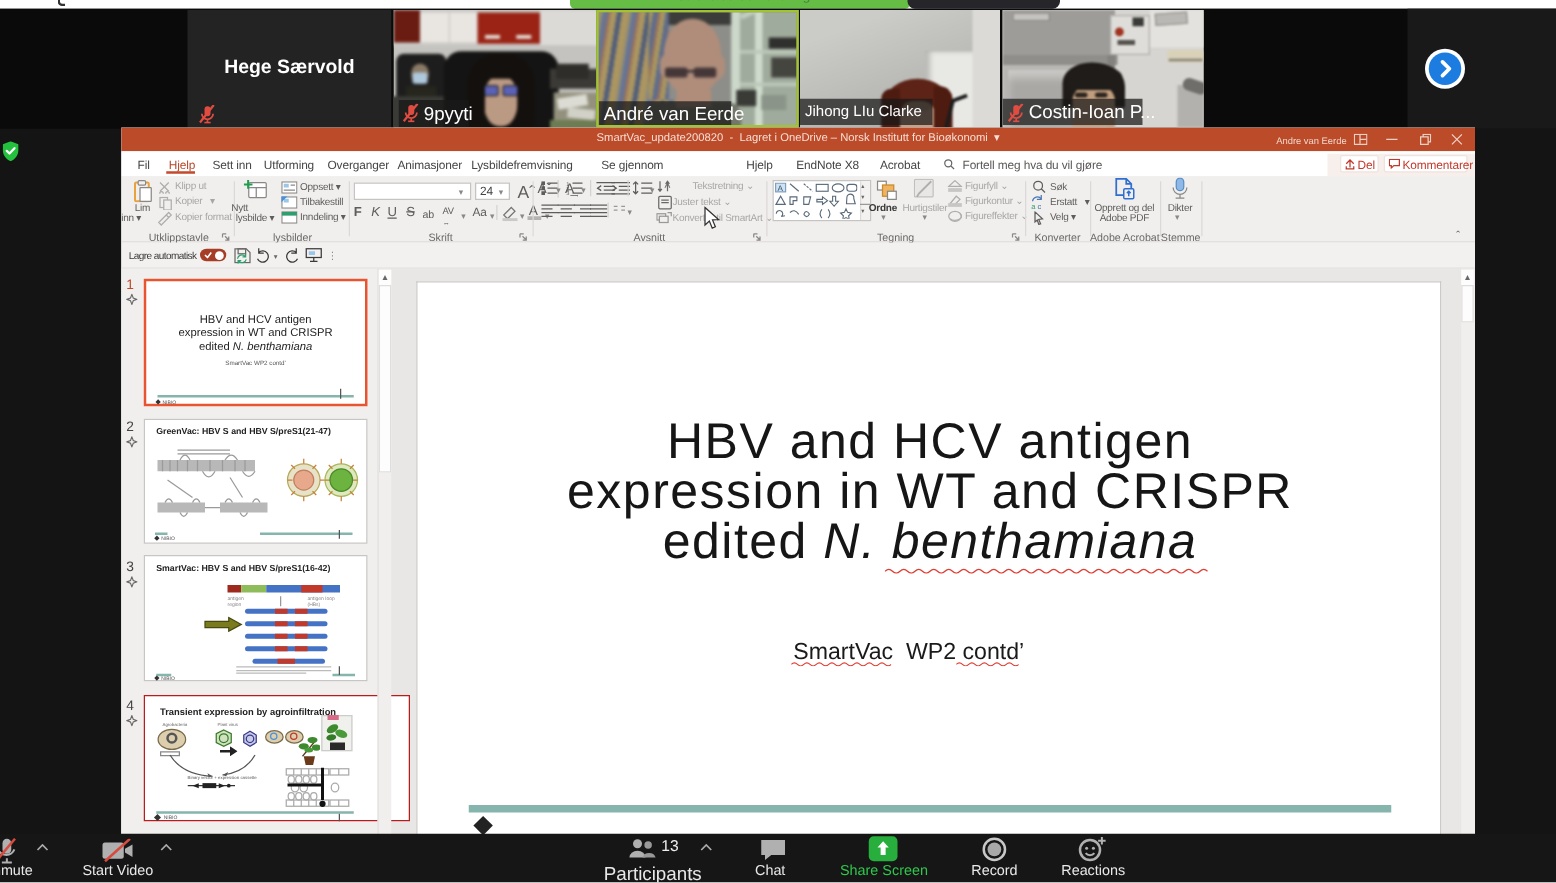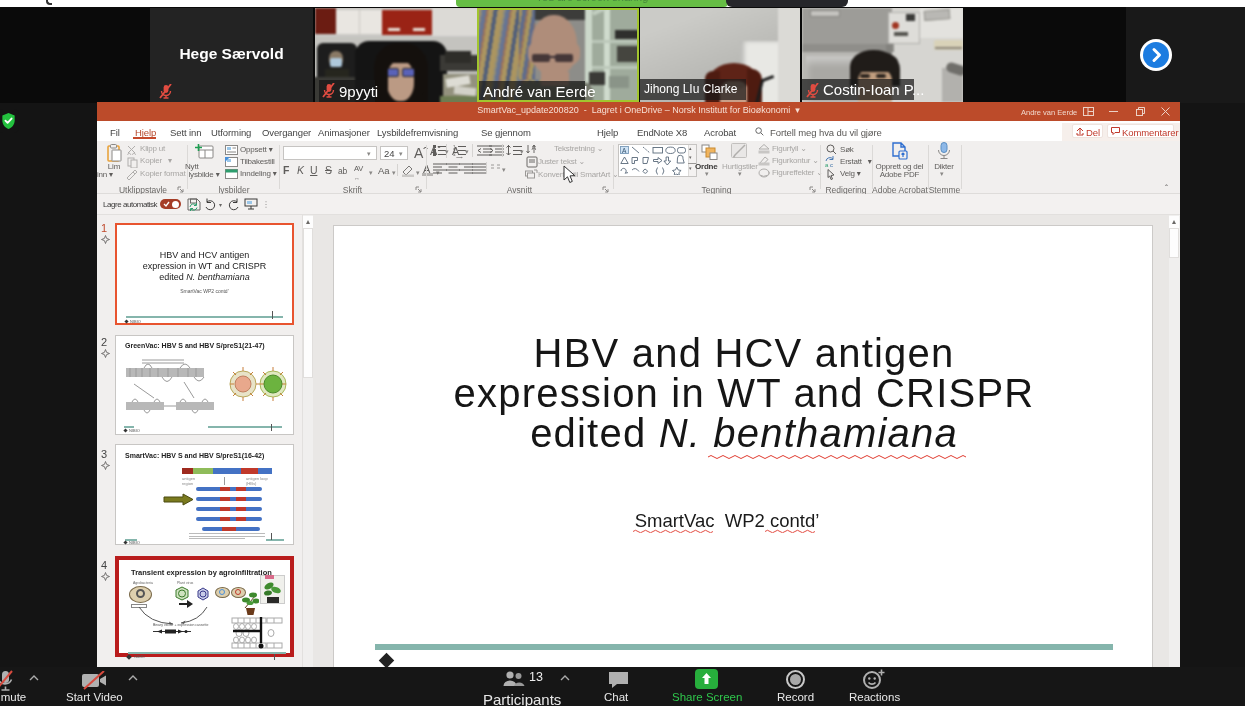--- a/index.html
+++ b/index.html
@@ -516,21 +516,21 @@
           <path d="M2 5 a4 4 0 0 1 7 -2" fill="none" stroke="#4a7ab5"></path>
           <path d="M9 0 v3.5 h-3.5" fill="none" stroke="#4a7ab5"></path>
           <text x="1" y="11" font-size="6" fill="#2e9e6e">a</text>
           <text x="6" y="11" font-size="6" fill="#3a6ea5">c</text>
         </svg>
       <div class="abs rbtxt" style="left:743px;top:16px;">Erstatt&nbsp;&nbsp;&nbsp;▾</div>
       <svg class="abs" style="left:729px;top:28px;" width="10" height="11" viewBox="0 0 10 11">
           <path d="M2 0.5 L8 6 L5 6.5 L6.5 10 L5 10.5 L3.8 7 L2 8.5 Z" fill="none" stroke="#5f5d5b"></path>
         </svg>
       <div class="abs rbtxt" style="left:743px;top:28px;">Velg ▾</div>
-      <div class="abs grplabel" style="left:723px;width:52px;">Redigering</div>
+      <div class="abs grplabel" style="left:723px;width:52px;">Konverter</div>
       <div class="sep" style="left:775px;"></div>
 
       <svg class="abs" style="left:794px;top:1px;" width="18" height="18" viewBox="0 0 18 18">
         <path d="M2 1 h8 l4 4 v7 h-3 v2 h-9 z M10 1 v4 h4" fill="none" stroke="#2f6fd0" stroke-width="1.4"></path>
         <rect x="8" y="9" width="8" height="8" rx="1" fill="#f1efee" stroke="#2f6fd0" stroke-width="1.2"></rect>
         <path d="M12 15 v-4 M10.5 12.5 L12 11 L13.5 12.5" stroke="#2f6fd0" stroke-width="1.2" fill="none"></path>
       </svg>
       <div class="abs rbtxt" style="left:775px;top:21px;width:55px;text-align:center;">Opprett og del</div>
       <div class="abs rbtxt" style="left:775px;top:29px;width:55px;text-align:center;">Adobe PDF</div>
       <div class="abs grplabel" style="left:775px;width:55px;">Adobe Acrobat</div>
@@ -701,21 +701,21 @@
         <div class="abs" style="left:73px;top:88px;width:76px;height:1px;background:#bbb;"></div>
         <div class="abs" style="left:73px;top:90.5px;width:76px;height:1px;background:#bbb;"></div>
         <div class="abs" style="left:73px;top:93px;width:56px;height:1px;background:#bbb;"></div>
         <div class="abs" style="left:9px;top:94px;width:12px;height:1.5px;background:#85b5ac;"></div>
         <div class="abs" style="left:150px;top:94px;width:18px;height:1.5px;background:#85b5ac;"></div>
         <div class="abs" style="left:8px;top:96px;width:3px;height:3px;background:#333;transform:rotate(45deg);"></div>
         <div class="abs" style="left:13px;top:95px;font-size:4px;color:#555;">NIBIO</div>
         <div class="abs" style="left:155px;top:88px;width:1px;height:7px;background:#555;"></div>
       </div>
 
-      <div class="abs" style="left:18px;top:341px;width:179px;height:101px;background:#fff;border:4px solid #b91c1c;">
+      <div class="abs" style="left:18px;top:341px;width:213px;height:101px;background:#fff;border:1px solid #b91c1c;">
         <div class="abs" style="left:12px;top:8px;font-size:7.5px;font-weight:bold;color:#222;">Transient expression by agroinfiltration</div>
         <div class="abs" style="left:10px;top:26px;width:23px;height:17px;background:#ddcfae;border:1px solid #7a6a4a;border-radius:50%;"></div>
         <div class="abs" style="left:17px;top:29px;width:9px;height:9px;border:2px solid #555;border-radius:50%;"></div>
         <div class="abs" style="left:14px;top:21px;font-size:3.5px;color:#666;">Agrobacteria</div>
         <div class="abs" style="left:12px;top:44px;width:16px;height:4px;border:1px solid #888;"></div>
         <div class="abs" style="left:58px;top:21px;font-size:3.5px;color:#666;">Plant virus</div>
         <svg class="abs" style="left:56px;top:26px;" width="36" height="20" viewBox="0 0 36 20">
           <polygon points="7,1 13,4 13,11 7,14 1,11 1,4" fill="#cfe3c0" stroke="#3a7a2a"></polygon>
           <circle cx="7" cy="7.5" r="3.5" fill="none" stroke="#3a7a2a"></circle>
           <polygon points="28,2 33,5 33,11 28,14 23,11 23,5" fill="#c8cce8" stroke="#3a3a8a"></polygon>

